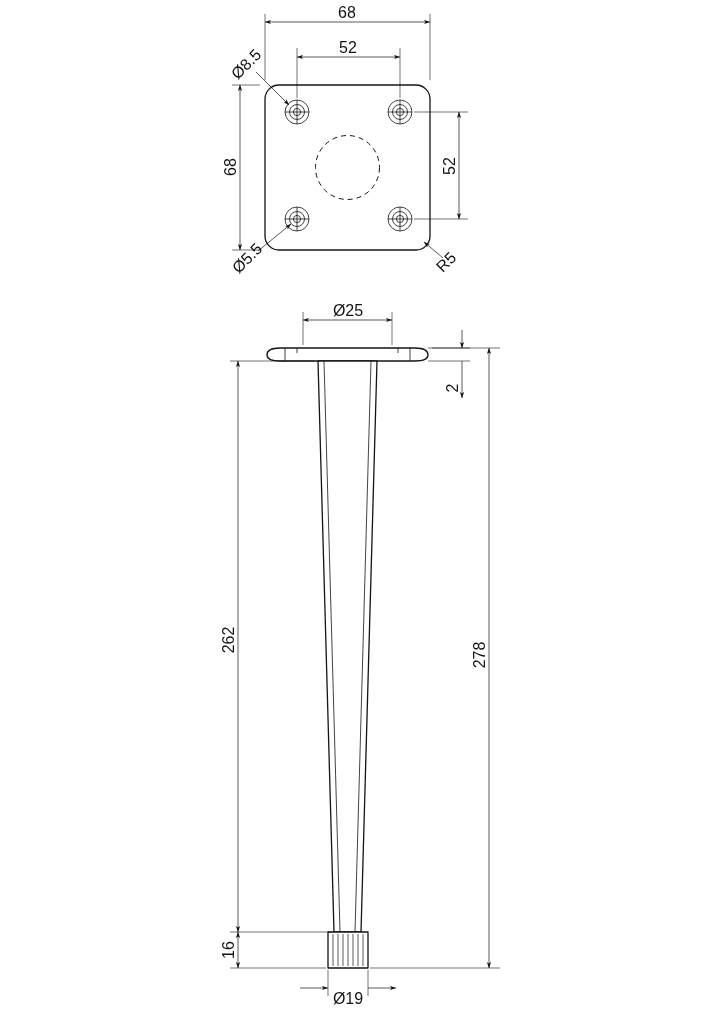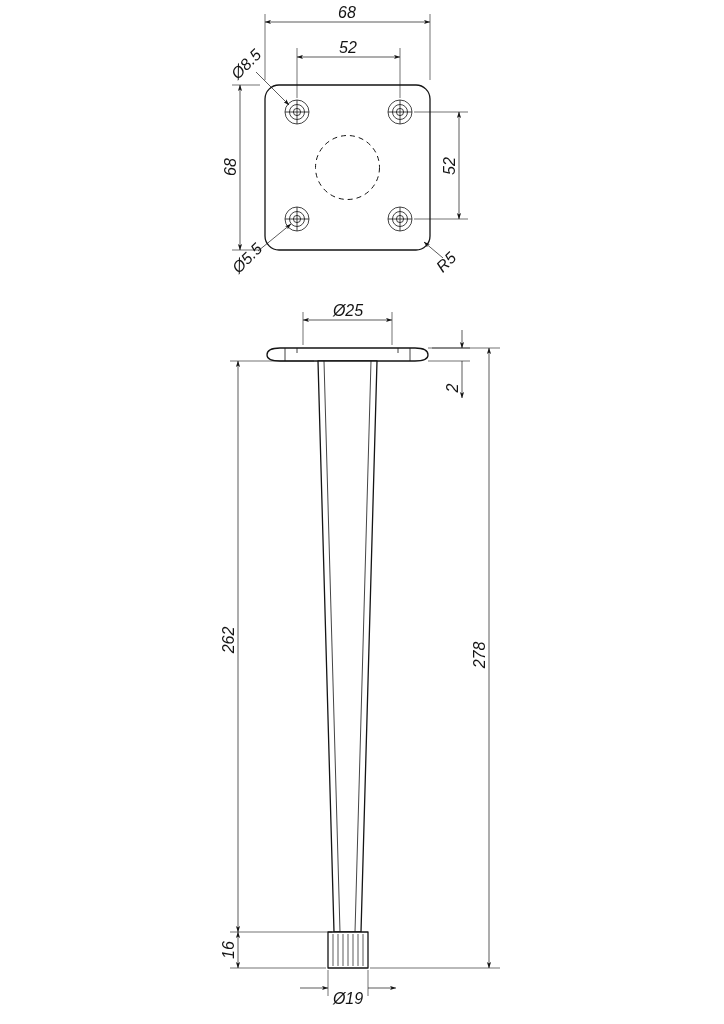--- a/index.html
+++ b/index.html
@@ -11,21 +11,20 @@
     width: 724px;
     height: 1024px;
     font-family: "Liberation Sans", sans-serif;
     color: #1a1a1a;
     overflow: hidden;
   }
   #drawing-root {
     position: relative;
     width: 641px;
     height: 1024px;
-    font-style: italic;
   }
   svg.tech-drawing {
     display: block;
     width: 724px;
     height: 1024px;
   }
   .outline {
     fill: none;
     stroke: #141414;
     stroke-width: 1.3;

